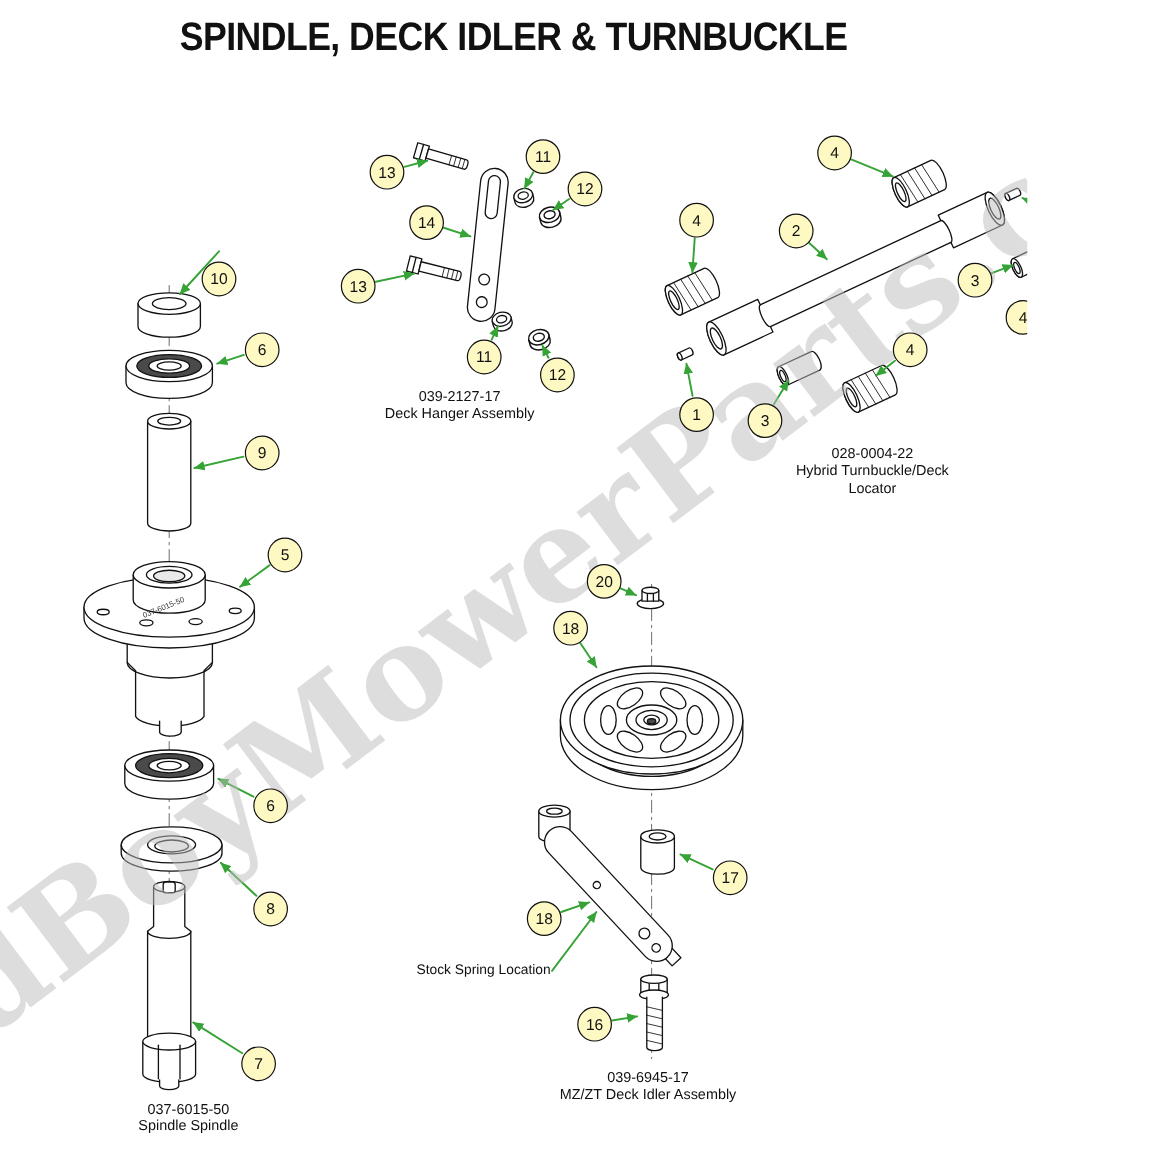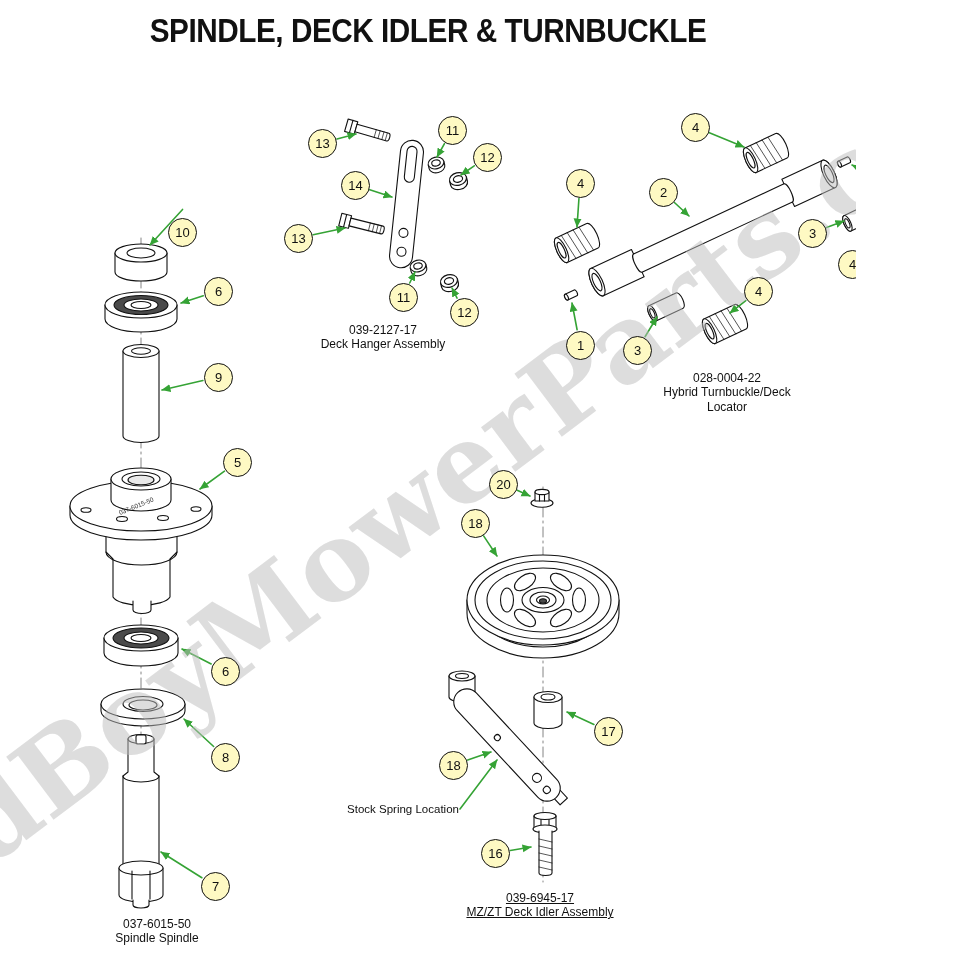--- a/index.html
+++ b/index.html
@@ -301,20 +301,20 @@
     <div>Spindle Spindle</div>
   </div>
   <div class="asm-label" style="left:383px;top:323px;">
     <div>039-2127-17</div>
     <div>Deck Hanger Assembly</div>
   </div>
   <div class="asm-label" style="left:727px;top:371px;">
     <div>028-0004-22</div>
     <div>Hybrid Turnbuckle/Deck Locator</div>
   </div>
-  <div class="asm-label" style="left:540px;top:891px;text-decoration:underline;">
+  <div class="asm-label" style="left:540px;top:891px;">
     <div>039-6945-17</div>
     <div>MZ/ZT Deck Idler Assembly</div>
   </div>
 
   <div class="note">Stock Spring Location</div>
 
 </div>
 
 </body></html>

